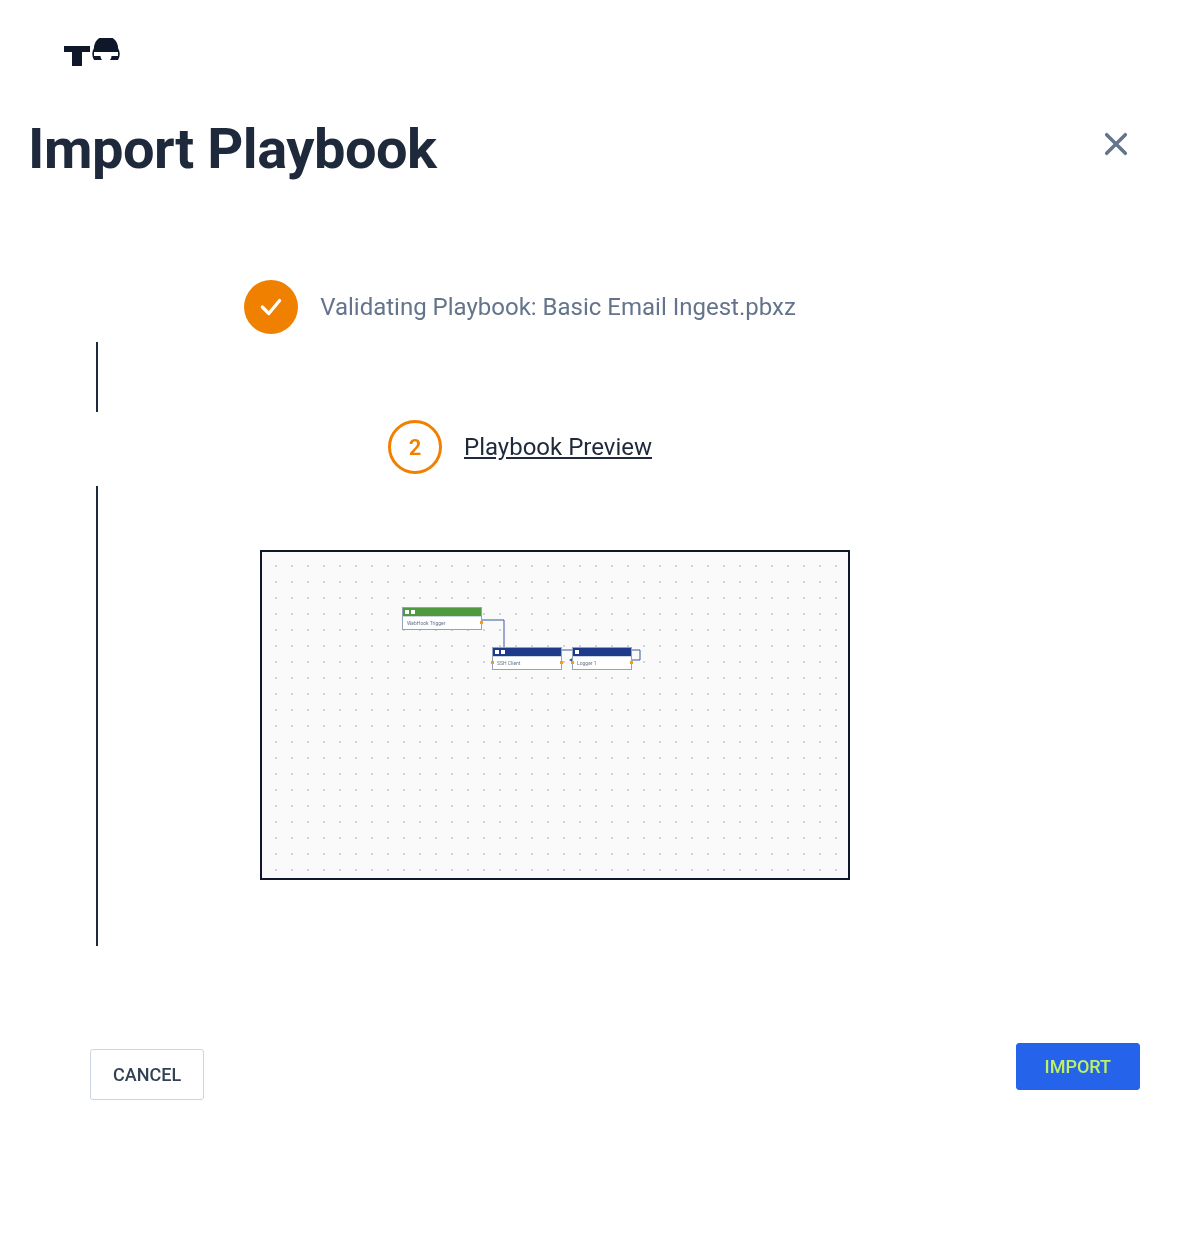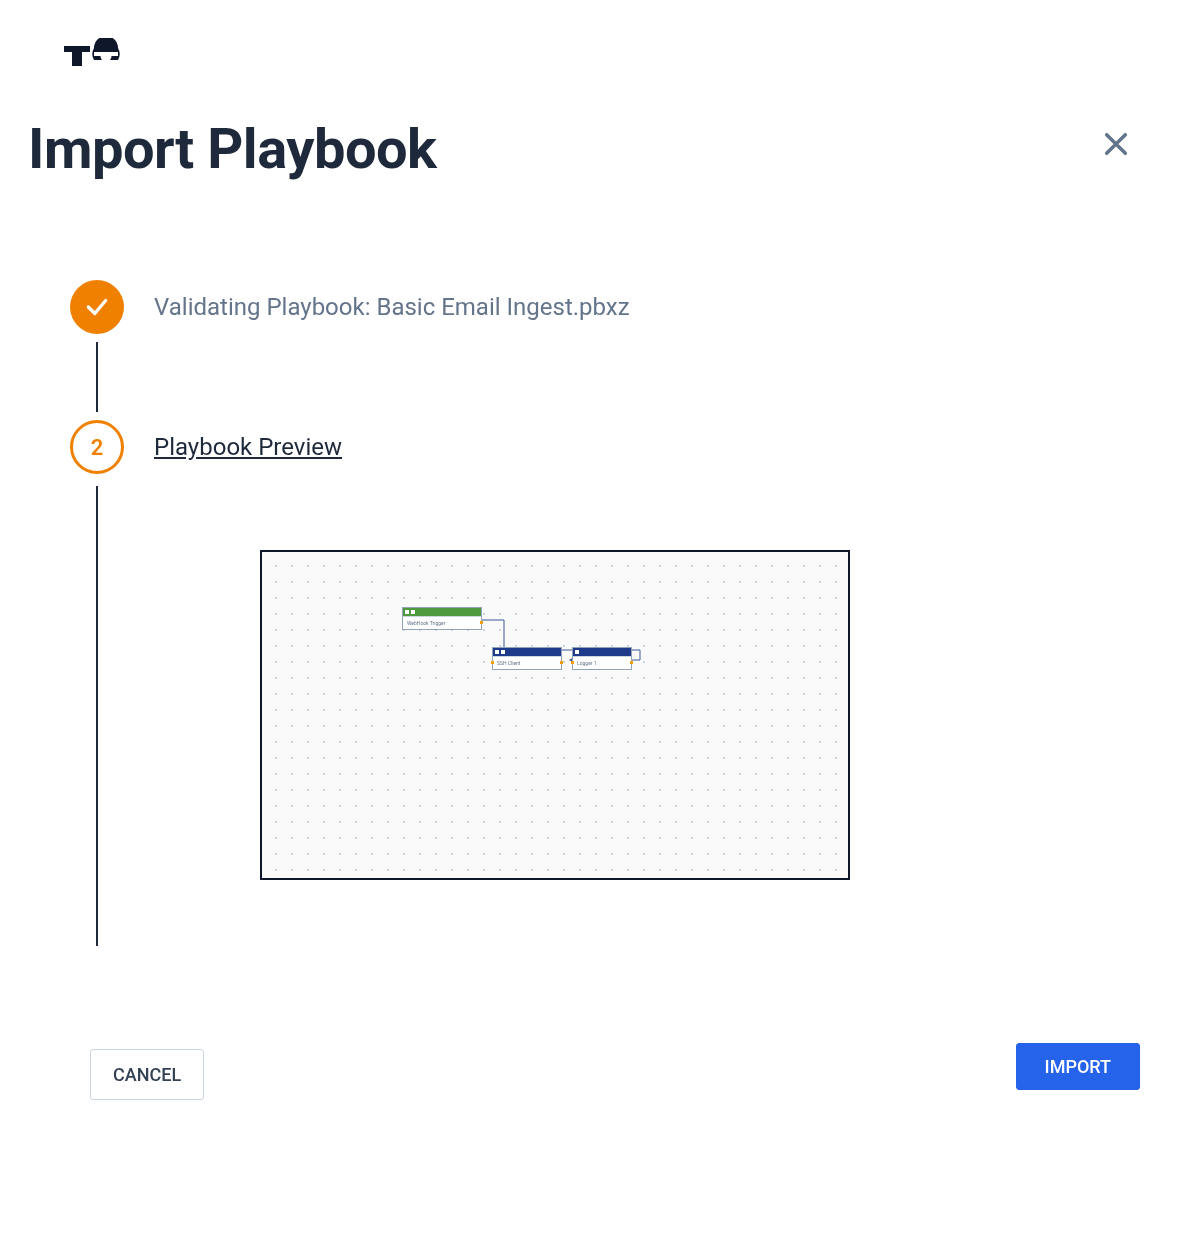--- a/index.html
+++ b/index.html
@@ -46,22 +46,23 @@
     }
     .stepper {
       position: absolute;
       top: 280px;
       left: 70px;
       width: 900px;
     }
     .step {
       display: flex;
       align-items: center;
-      gap: 30px;
+      gap: 22px;
       position: relative;
+      justify-content: center;
     }
     .step-indicator {
       width: 54px;
       height: 54px;
       border-radius: 50%;
       display: flex;
       align-items: center;
       justify-content: center;
       flex-shrink: 0;
     }
@@ -186,21 +187,21 @@
       border: 1px solid #cbd5e1;
       background: #fff;
       color: #334155;
       cursor: pointer;
       border-radius: 3px;
       font-family: inherit;
     }
     .btn-primary {
       background: #2563eb;
       border-color: #2563eb;
-      color: #ffffff;
+      color: #bef264;
       padding: 12px 28px;
     }
   </style>
 </head>
 <body>
 
 <div class="logo">
   <svg viewBox="0 0 64 32">
     <path d="M 2 8 L 28 8 L 28 14 L 20 14 L 20 28 L 10 28 L 10 14 L 2 14 Z" fill="#0f172a"></path>
     <path d="M 32 10 A 12 12 0 0 1 56 10 A 12 12 0 0 1 56 22 L 48 22 A 6 6 0 0 0 48 14 L 40 14 A 6 6 0 0 0 40 22 L 32 22 A 12 12 0 0 1 32 10 Z" fill="#0f172a"></path>

